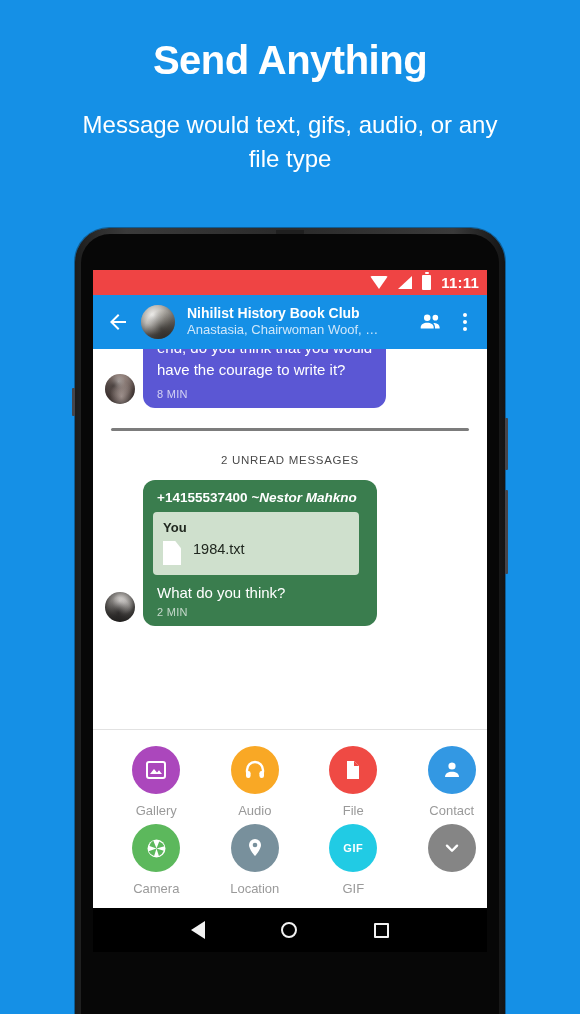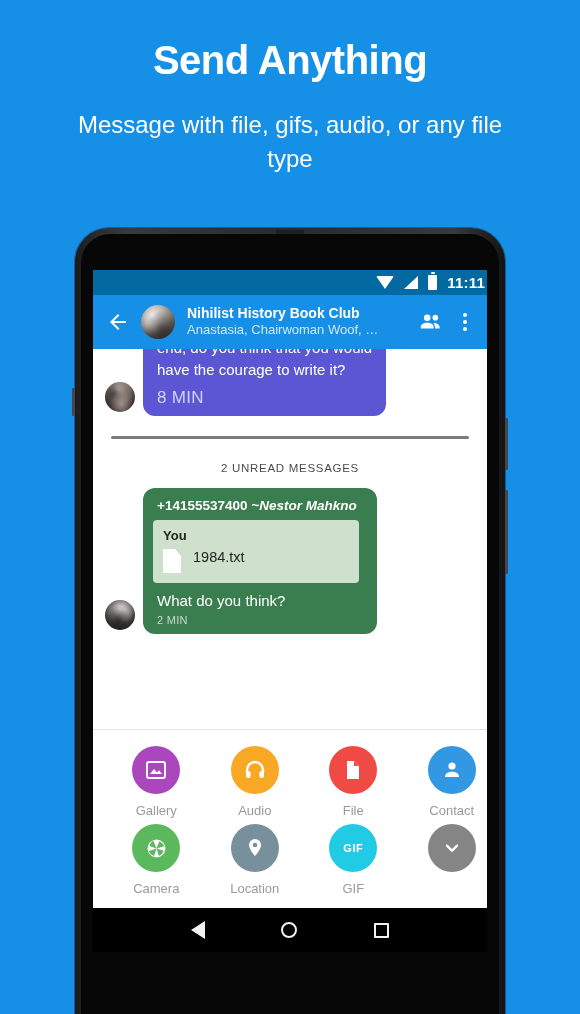--- a/index.html
+++ b/index.html
@@ -65,23 +65,23 @@
   
   .screen {
     width: 100%; height: 682px;
     background: #ffffff;
     display: flex; flex-direction: column;
     position: relative; overflow: hidden;
   }
 
   
   .statusbar {
-    height: 25px; background: #0369a1; flex-shrink: 0;
+    height: 25px; background: #ef4444; flex-shrink: 0;
     display: flex; align-items: center; justify-content: flex-end;
-    padding-right: 2px; gap: 10px;
+    padding-right: 8px; gap: 10px;
   }
   .sb-wifi {
     width: 0; height: 0; border-left: 9px solid transparent;
     border-right: 9px solid transparent; border-top: 13px solid #ffffff;
     border-radius: 2px;
   }
   .sb-signal {
     width: 0; height: 0; border-left: 14px solid transparent;
     border-bottom: 13px solid #ffffff;
   }
@@ -162,21 +162,21 @@
 
   .bubble { border-radius: 12px; max-width: 268px; }
 
   
   .bubble-purple {
     background: #5b57d4; color:#ffffff; padding: 10px 14px 8px 14px;
     margin-top: -22px;
   }
   .bubble-purple .line { font-size:15px; line-height:1.47; }
   .bubble-purple .line.clipped { opacity:.001; height:0; overflow:hidden; }
-  .time-stamp { font-size:17px; color:rgba(255,255,255,.72); margin-top:7px; letter-spacing:.3px; }
+  .time-stamp { font-size:11px; color:rgba(255,255,255,.72); margin-top:7px; letter-spacing:.3px; }
 
   
   .unread { margin: 20px 6px 0 6px; }
   .unread hr { border:0; height:3px; background:#7c7c7c; border-radius:2px; }
   .unread span {
     display:block; text-align:center; font-size:11.5px; font-weight:normal;
     color:#4a4a4a; letter-spacing:.7px; margin-top:23px;
   }
 
   
@@ -252,21 +252,21 @@
   }
   .nav-recents {
     width:15px;height:15px;border:2px solid #f2f2f2;border-radius:1px;cursor:pointer;
   }
 </style>
 </head>
 <body>
 
 <div class="promo">
   <div class="promo-title">Send Anything</div>
-  <div class="promo-sub">Message with file, gifs, audio, or any file type</div>
+  <div class="promo-sub">Message would text, gifs, audio, or any file type</div>
 </div>
 
 <div class="phone">
   <div class="notch-top"></div>
   <div class="side-btn power"></div>
   <div class="side-btn volume"></div>
   <div class="side-btn left-btn"></div>
 
   <div class="phone-inner">
     <div class="front-cam"></div>

